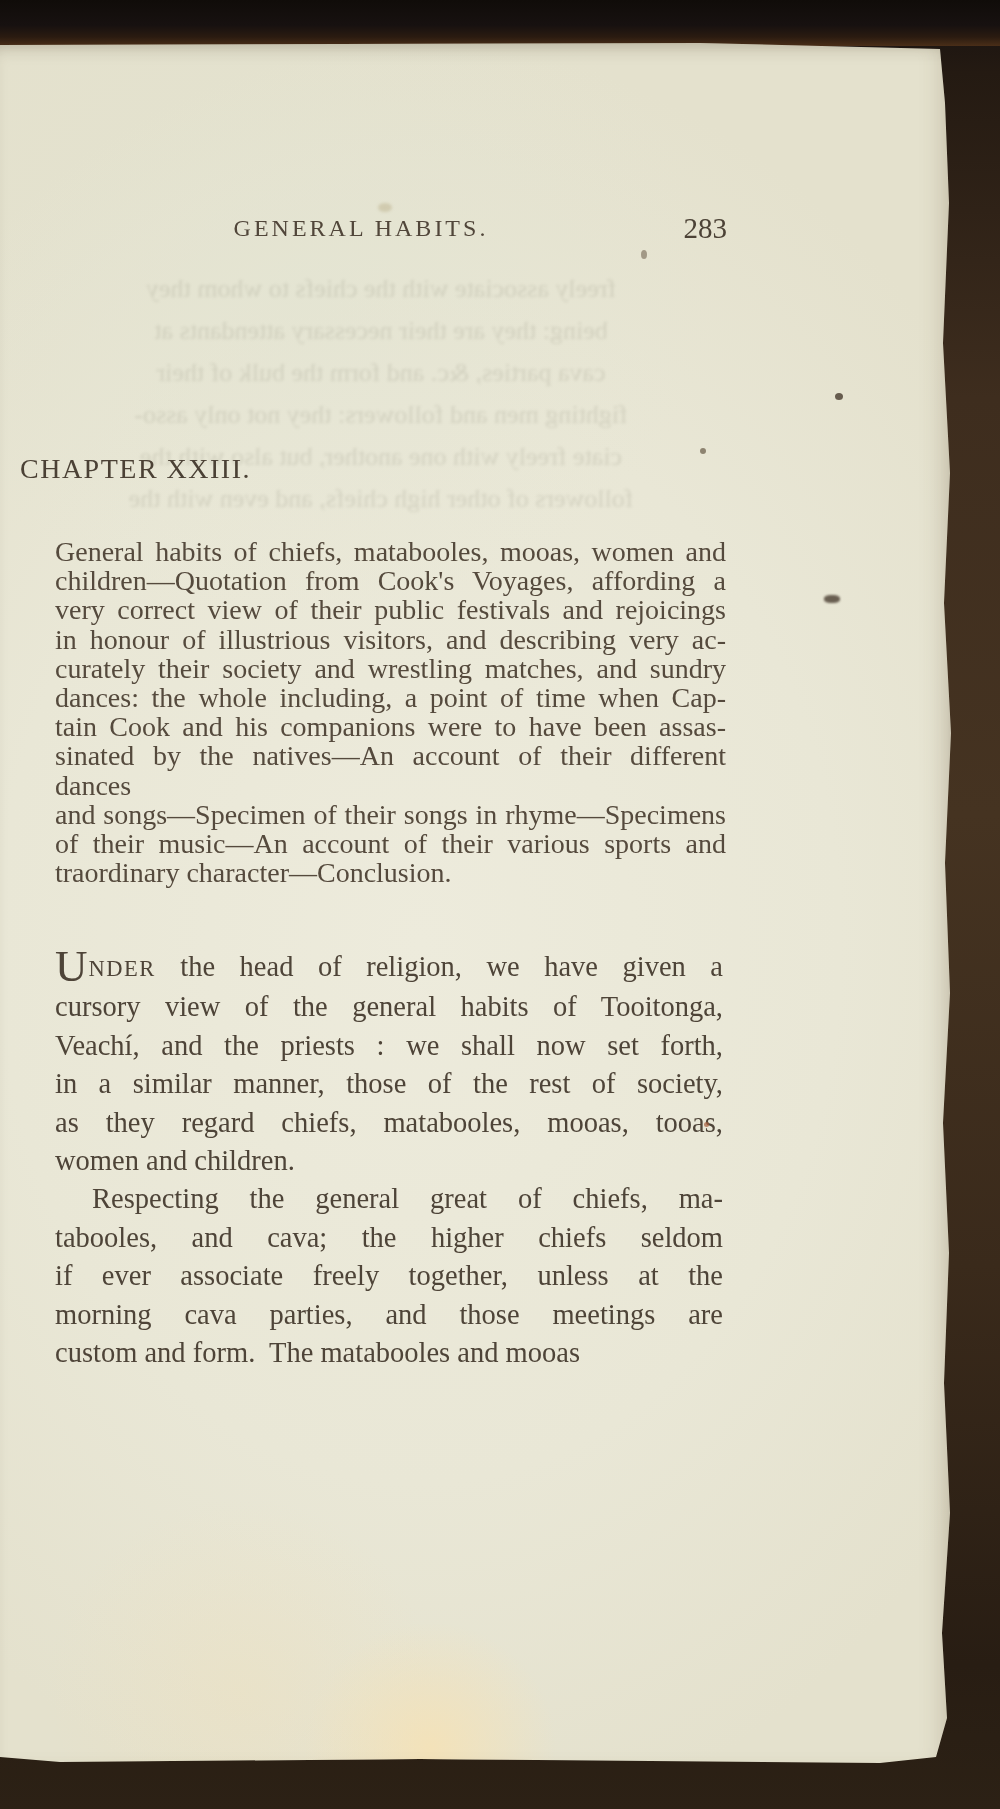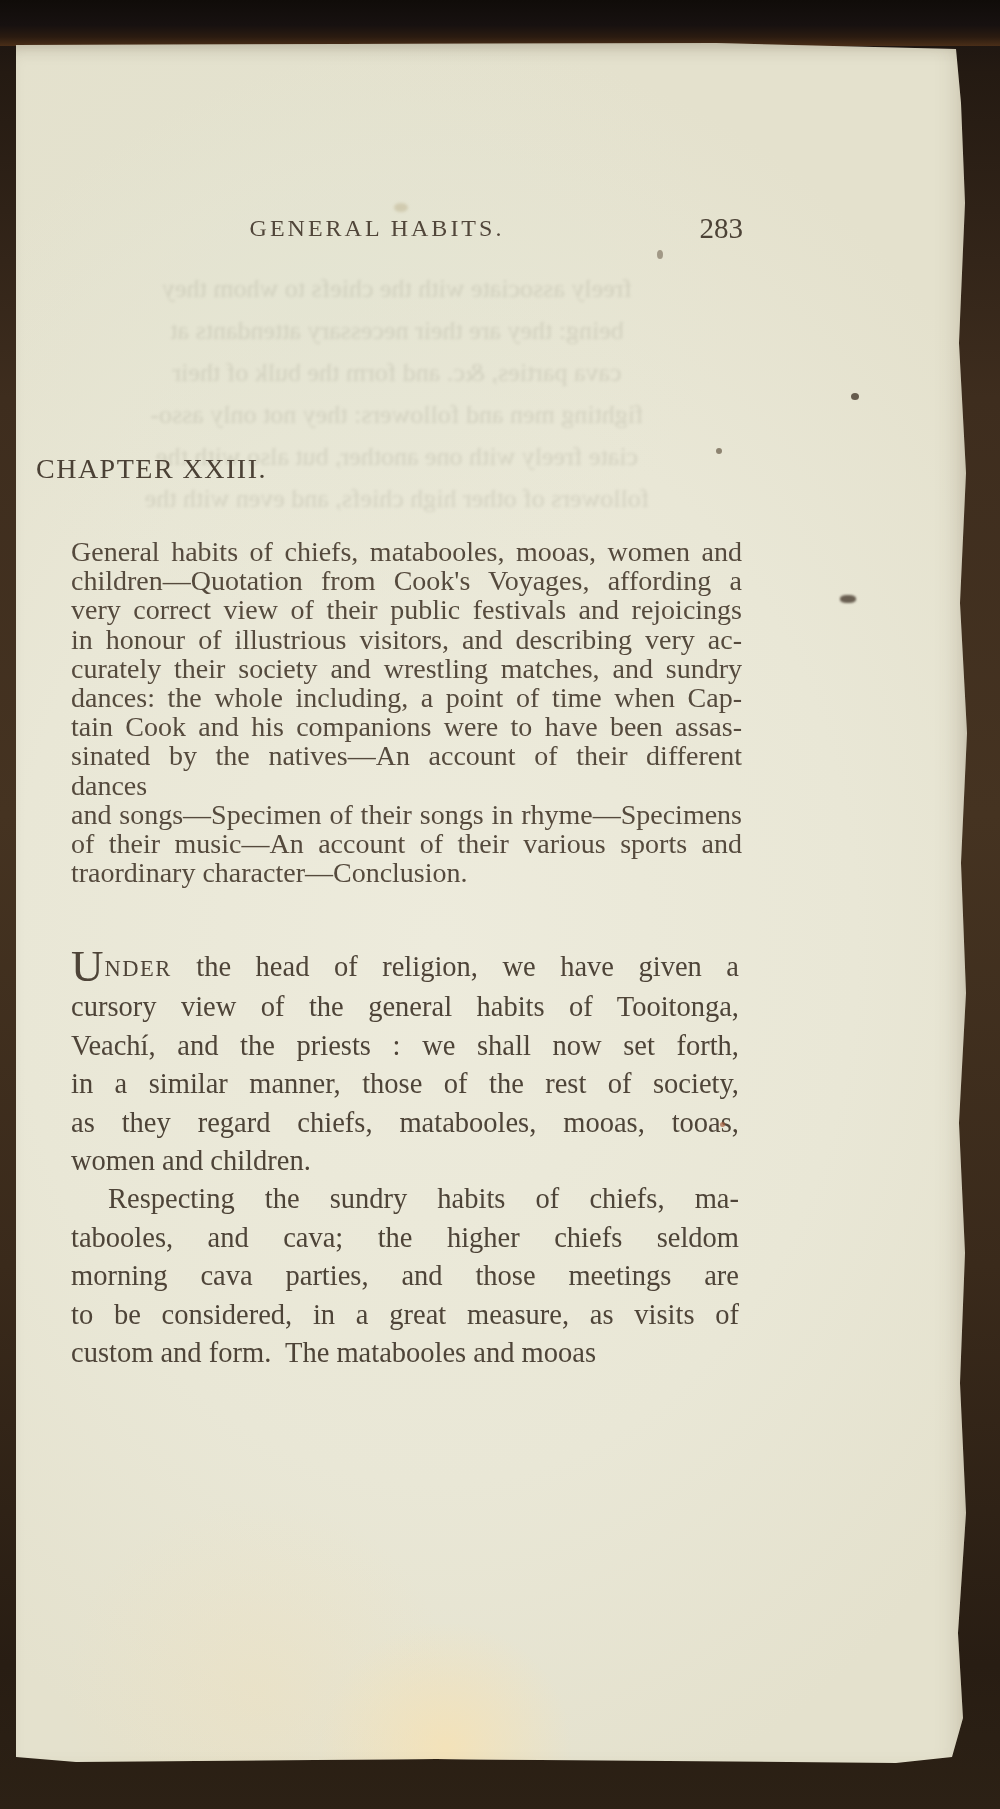--- a/index.html
+++ b/index.html
@@ -8,21 +8,21 @@
     font-family:"Liberation Serif","DejaVu Serif",serif;
     background:linear-gradient(180deg,#171110 0%,#241a12 4%,#3e2d1e 22%,#453321 45%,#3a2a1b 70%,#281d13 92%,#2c2115 100%);
   }
   
   #top-band{
     position:absolute;left:0;top:0;width:1000px;height:46px;
     background:linear-gradient(180deg,#100c09 0%,#171110 55%,#2a1b10 80%,#4a2e18 100%);
   }
   
   #book-page{
-    position:absolute;left:16px;top:43px;width:952px;height:1722px;
+    position:absolute;left:0;top:43px;width:952px;height:1722px;
     background:
       radial-gradient(circle 175px at 430px 1705px, rgba(244,226,184,.95), rgba(244,226,184,0) 72%),
       radial-gradient(circle 260px at 240px 1650px, rgba(240,224,186,.35), rgba(240,224,186,0) 75%),
       radial-gradient(ellipse 520px 420px at 300px 240px, rgba(226,228,210,.55), rgba(226,228,210,0) 80%),
       radial-gradient(ellipse 700px 900px at 420px 900px, #edebdc 0%, #e9e7d6 60%, #e4e1cd 100%);
     clip-path:polygon(0px 2px,700px 0px,940px 6px,945px 60px,949px 160px,943px 300px,950px 430px,944px 560px,951px 690px,945px 820px,950px 950px,943px 1080px,949px 1210px,944px 1340px,950px 1470px,942px 1590px,947px 1675px,936px 1714px,880px 1720px,420px 1716px,60px 1719px,0px 1714px);
     box-shadow:inset -20px 0 26px -14px rgba(96,74,50,.28), inset 0 14px 20px -14px rgba(60,45,30,.35);
     color:#4f4539;
   }
   
@@ -117,24 +117,24 @@
     <div id="body-text">
       <div>
         <div class="bline"><span class="initcap">U</span><span class="smallcaps">NDER</span><span> the head of religion, we have given a</span></div>
         <div class="bline">cursory view of the general habits of Tooitonga,</div>
         <div class="bline">Veachí, and the priests&nbsp;: we shall now set forth,</div>
         <div class="bline">in a similar manner, those of the rest of society,</div>
         <div class="bline">as they regard chiefs, matabooles, mooas, tooas,</div>
         <div class="bline last">women and children.</div>
       </div>
       <div>
-        <div class="bline indent">Respecting the sundry habits of chiefs, ma-</div>
+        <div class="bline indent">Respecting the general great of chiefs, ma-</div>
         <div class="bline">tabooles, and cava; the higher chiefs seldom</div>
+        <div class="bline">if ever associate freely together, unless at the</div>
         <div class="bline">morning cava parties, and those meetings are</div>
-        <div class="bline">to be considered, in a great measure, as visits of</div>
         <div class="bline last">custom and form.&nbsp; The matabooles and mooas</div>
       </div>
     </div>
 
     <div class="speck" id="speck-1"></div>
     <div class="speck" id="speck-2"></div>
     <div class="speck" id="speck-3"></div>
     <div class="speck" id="speck-4"></div>
     <div class="speck" id="speck-5"></div>
     <div class="speck" id="speck-6"></div>

